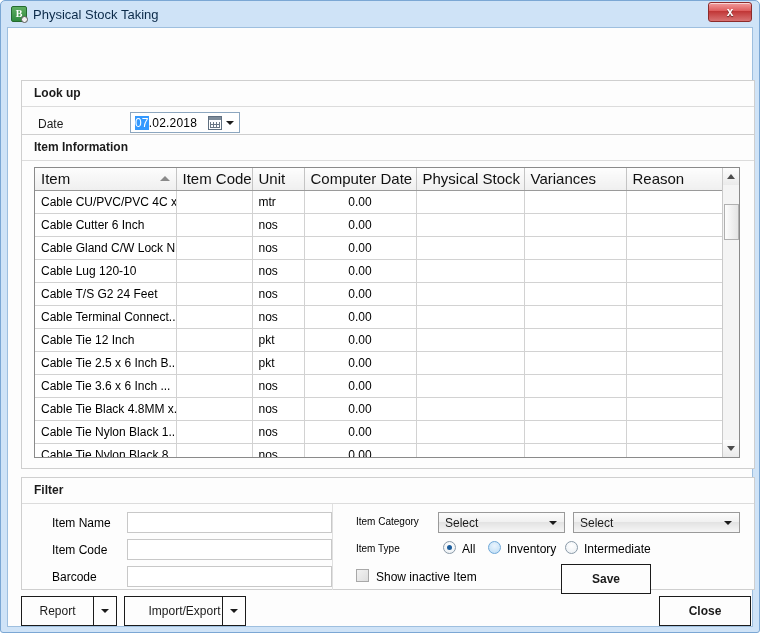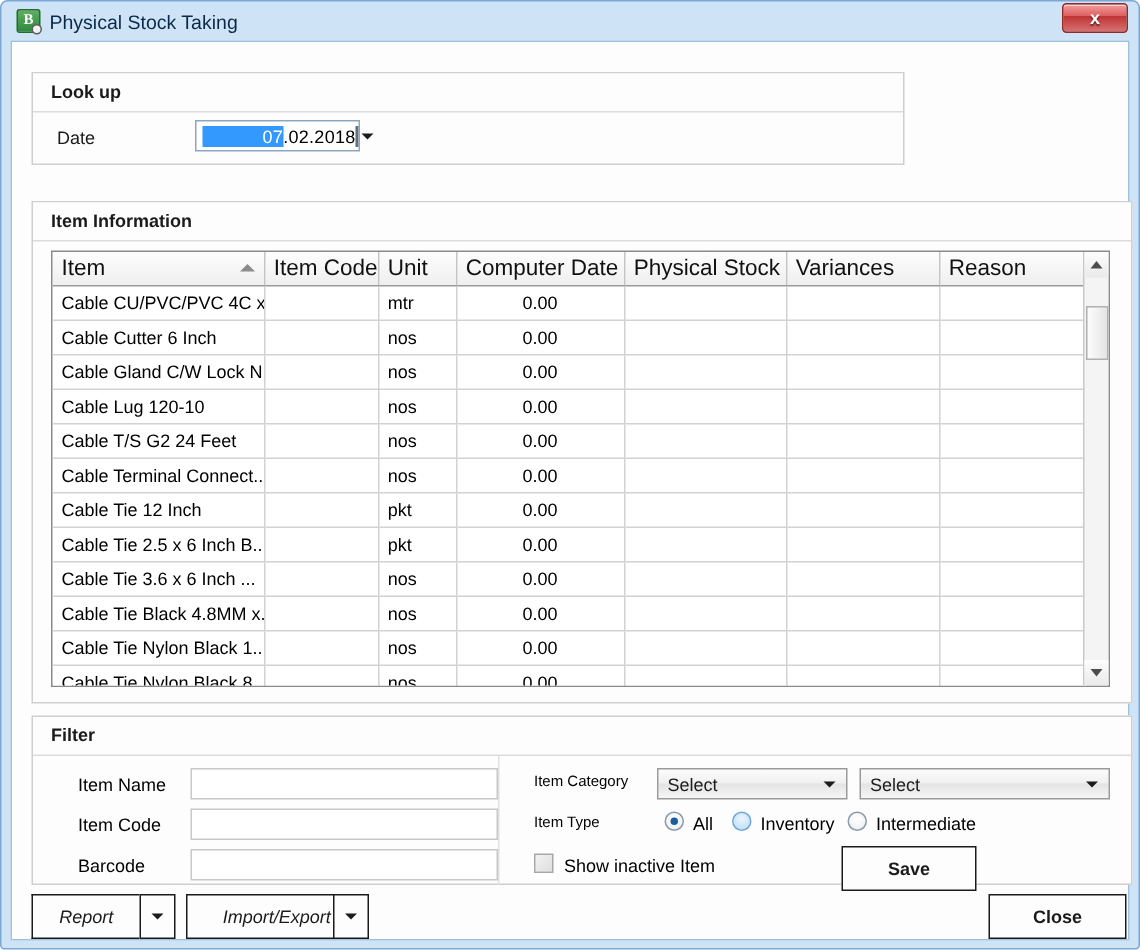--- a/index.html
+++ b/index.html
@@ -72,30 +72,30 @@
   }
   .group-title{
     height:25px;line-height:25px;padding-left:12px;
     font-weight:bold;font-size:12px;color:#1b1b1b;
     border-bottom:1px solid #dcdcdc;
     background:#fdfdfd;
   }
   .group-body{position:relative;}
 
   
-  #grp-lookup{left:13px;top:20px;width:582px;height:62px;}
+  #grp-lookup{left:13px;top:52px;width:734px;height:62px;}
   .lbl{font-size:12px;color:#1b1b1b;}
   #date-label{position:absolute;left:16px;top:10px;}
   .date-box{
     position:absolute;left:108px;top:5px;width:110px;height:21px;
     box-sizing:border-box;background:#fff;border:1px solid #8ca6bf;
     display:flex;align-items:center;
   }
   .date-val{padding-left:4px;font-size:12px;letter-spacing:.2px;white-space:nowrap;}
-  .date-val .sel{background:#3399ff;color:#fff;padding-left:40px;}
+  .date-val .sel{background:#3399ff;color:#fff;}
   .date-cal{
     margin-left:auto;width:14px;height:14px;margin-right:2px;
     border:1px solid #5f6f80;background:#fff;box-sizing:border-box;
     position:relative;
   }
   .date-cal:before{
     content:"";position:absolute;left:0;right:0;top:0;height:3px;background:#7d8b99;
   }
   .date-cal:after{
     content:"";position:absolute;left:1px;right:1px;top:5px;bottom:1px;
@@ -198,21 +198,21 @@
   }
 
   
   .btn{
     position:absolute;box-sizing:border-box;height:30px;
     background:#fdfdfd;border:1px solid #1b1b1b;
     display:flex;align-items:center;justify-content:center;
     font-size:12px;color:#1b1b1b;cursor:pointer;
   }
   .btn.bold{font-weight:bold;}
-  .btn.split-main{border-right:none;font-style:italic;}
+  .btn.split-main{border-right:none;}
   .btn.split-arrow{width:24px;}
 </style>
 </head>
 <body>
 
 <div class="window">
 
   <div class="titlebar">
     <div class="app-icon">
       <div class="b">B</div>

